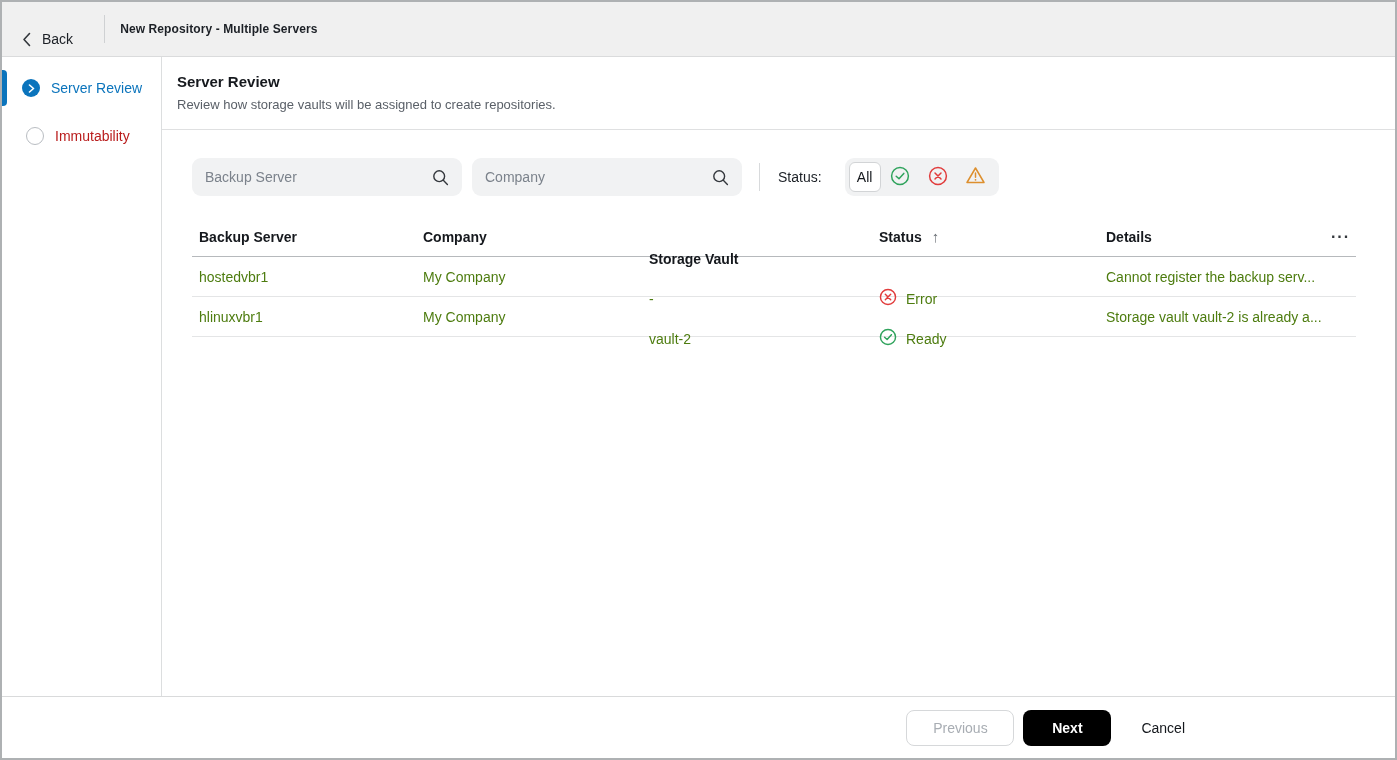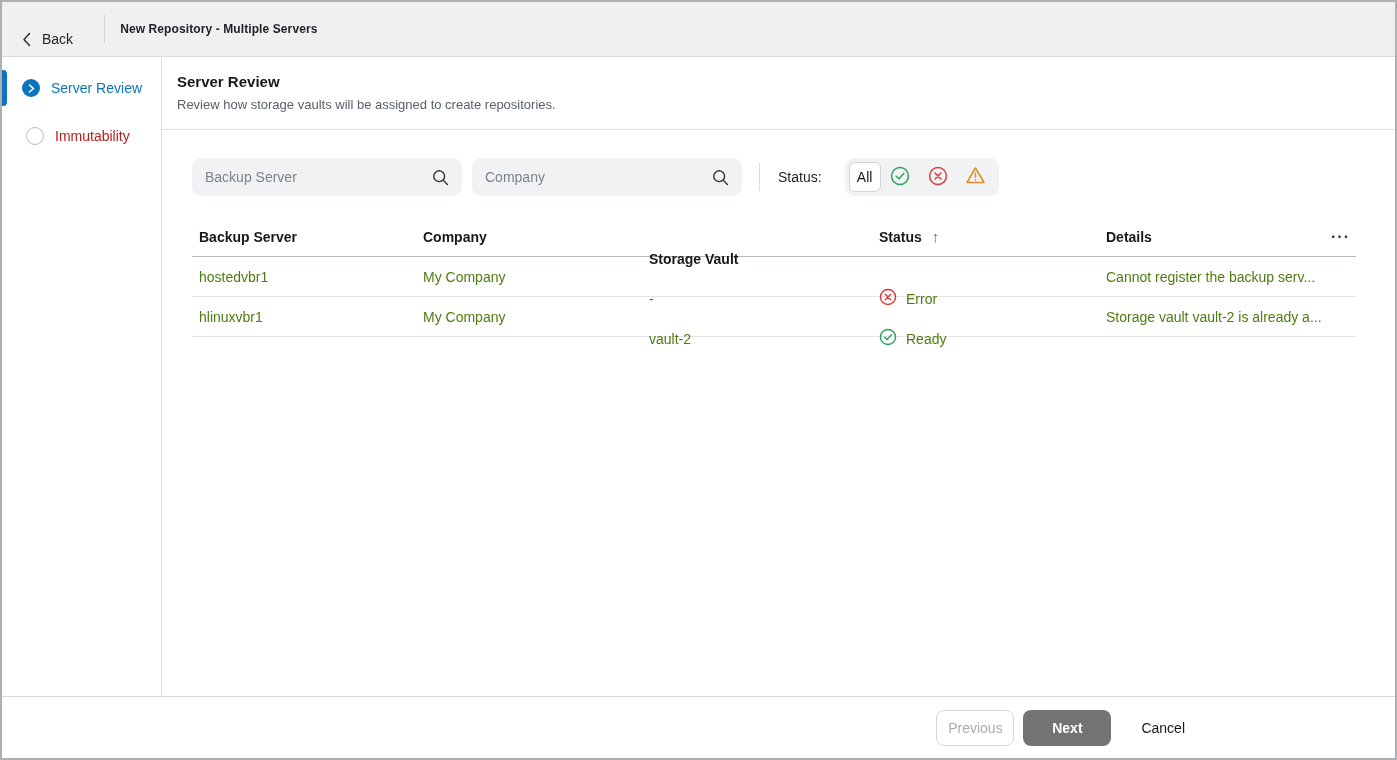--- a/index.html
+++ b/index.html
@@ -137,26 +137,26 @@
     display: flex; align-items: center; justify-content: flex-end;
     padding-right: 210px; background: #fff;
   }
   .btn {
     height: 36px; border-radius: 8px; font-size: 14px;
     font-family: "Liberation Sans", sans-serif;
     display: flex; align-items: center; justify-content: center;
     cursor: pointer;
   }
   .btn-previous {
-    width: 78px; background: #fff;
+    width: 108px; background: #fff;
     border: 1px solid #d6d8da; color: #a8adb3;
   }
   .btn-next {
     width: 88px; margin-left: 9px;
-    background: #737373; border: none; color: #fff; font-weight: 700;
+    background: #000000; border: none; color: #fff; font-weight: 700;
   }
   .btn-cancel {
     margin-left: 30px; background: transparent; border: none;
     color: #15181d; font-size: 14px;
   }
 </style>
 </head>
 <body>
 
 <div class="page">

